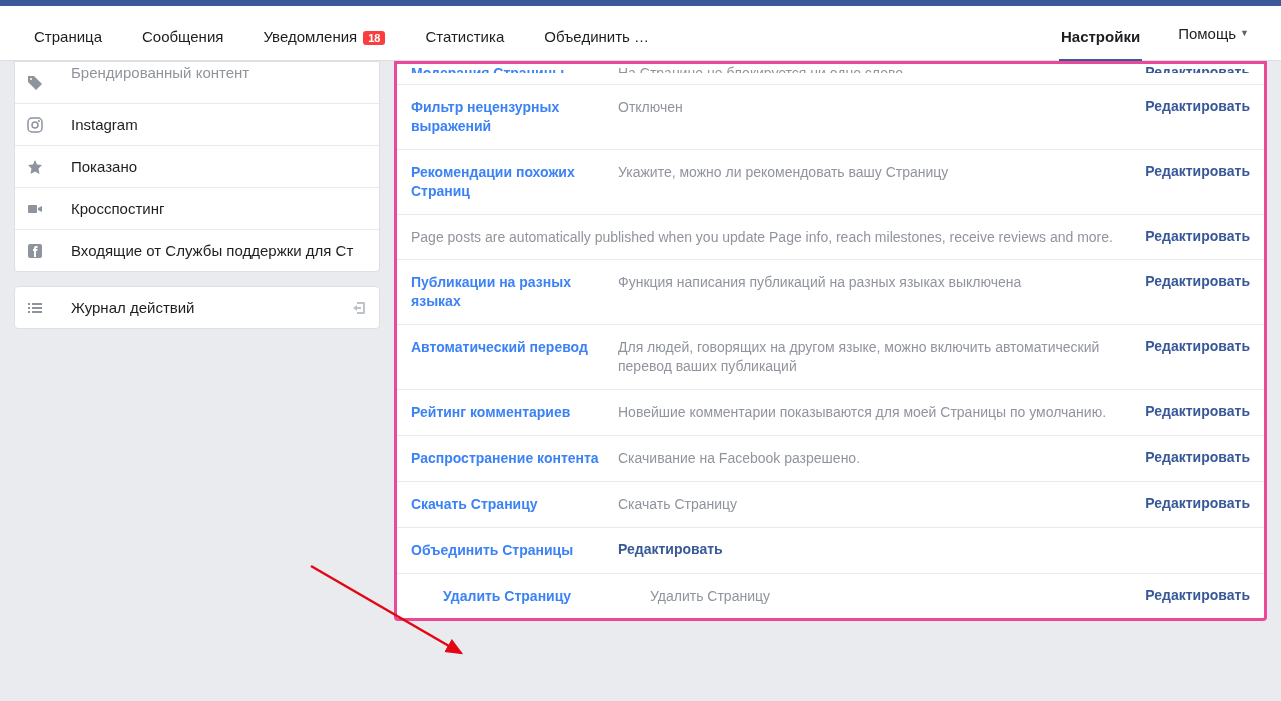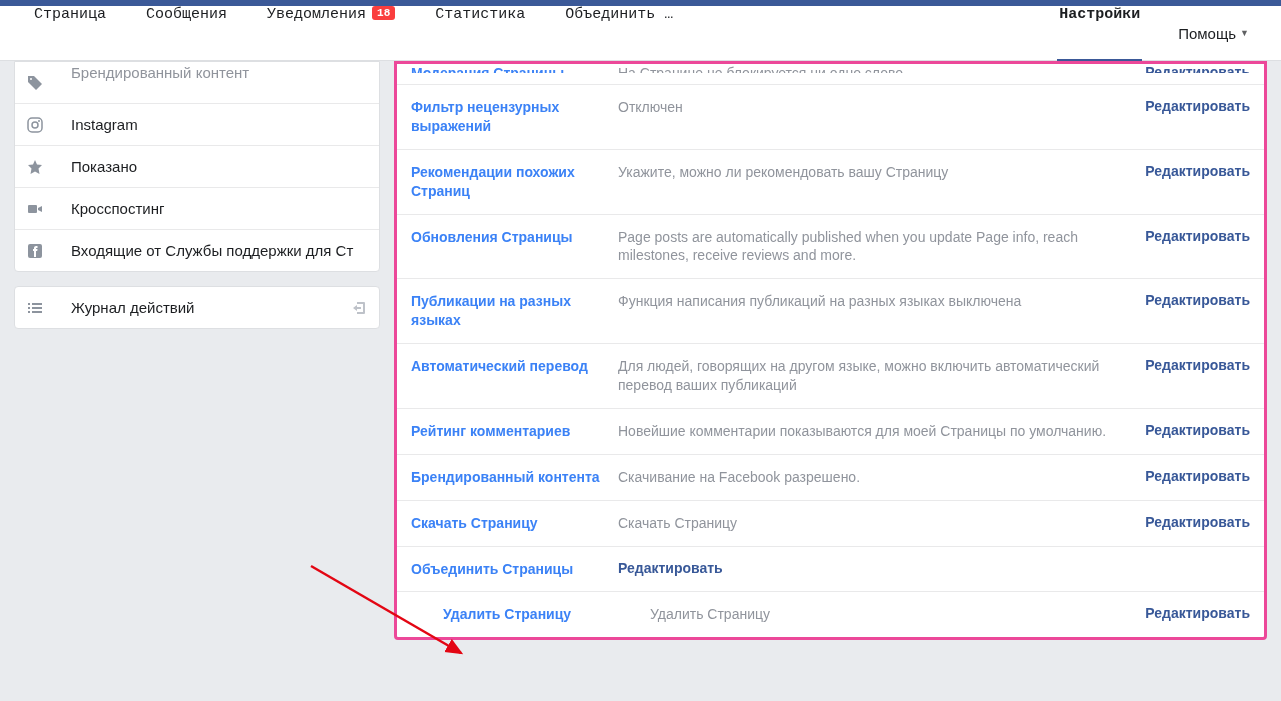--- a/index.html
+++ b/index.html
@@ -26,29 +26,28 @@
     display: flex;
     align-items: center;
     padding: 0 14px;
   }
   .nav-left {
     display: flex;
     align-items: center;
     gap: 0;
   }
   .nav-item {
-    padding: 0 20px;
+    padding: 16px 20px;
     color: #1c1e21;
     font-size: 15px;
     cursor: pointer;
     height: 55px;
     display: flex;
-    align-items: flex-start;
+    align-items: flex-end;
     position: relative;
-    font-family: Liberation Mono, monospace;
   }
   .nav-item.active {
     font-weight: 600;
   }
   .nav-item.active::after {
     content: '';
     position: absolute;
     bottom: -1px;
     left: 18px;
     right: 18px;
@@ -321,41 +320,40 @@
         <div class="setting-title">Фильтр нецензурных выражений</div>
         <div class="setting-desc">Отключен</div>
         <div class="setting-action">Редактировать</div>
       </div>
       <div class="setting-row">
         <div class="setting-title">Рекомендации похожих Страниц</div>
         <div class="setting-desc">Укажите, можно ли рекомендовать вашу Страницу</div>
         <div class="setting-action">Редактировать</div>
       </div>
       <div class="setting-row">
-        <div class="setting-title">Обновления Страницы</div>
         <div class="setting-desc">Page posts are automatically published when you update Page info, reach milestones, receive reviews and more.</div>
         <div class="setting-action">Редактировать</div>
       </div>
       <div class="setting-row">
         <div class="setting-title">Публикации на разных языках</div>
         <div class="setting-desc">Функция написания публикаций на разных языках выключена</div>
         <div class="setting-action">Редактировать</div>
       </div>
       <div class="setting-row">
         <div class="setting-title">Автоматический перевод</div>
         <div class="setting-desc">Для людей, говорящих на другом языке, можно включить автоматический перевод ваших публикаций</div>
         <div class="setting-action">Редактировать</div>
       </div>
       <div class="setting-row">
         <div class="setting-title">Рейтинг комментариев</div>
         <div class="setting-desc">Новейшие комментарии показываются для моей Страницы по умолчанию.</div>
         <div class="setting-action">Редактировать</div>
       </div>
       <div class="setting-row">
-        <div class="setting-title">Брендированный контента</div>
+        <div class="setting-title">Распространение контента</div>
         <div class="setting-desc">Скачивание на Facebook разрешено.</div>
         <div class="setting-action">Редактировать</div>
       </div>
       <div class="setting-row">
         <div class="setting-title">Скачать Страницу</div>
         <div class="setting-desc">Скачать Страницу</div>
         <div class="setting-action">Редактировать</div>
       </div>
       <div class="setting-row">
         <div class="setting-title">Объединить Страницы</div>

